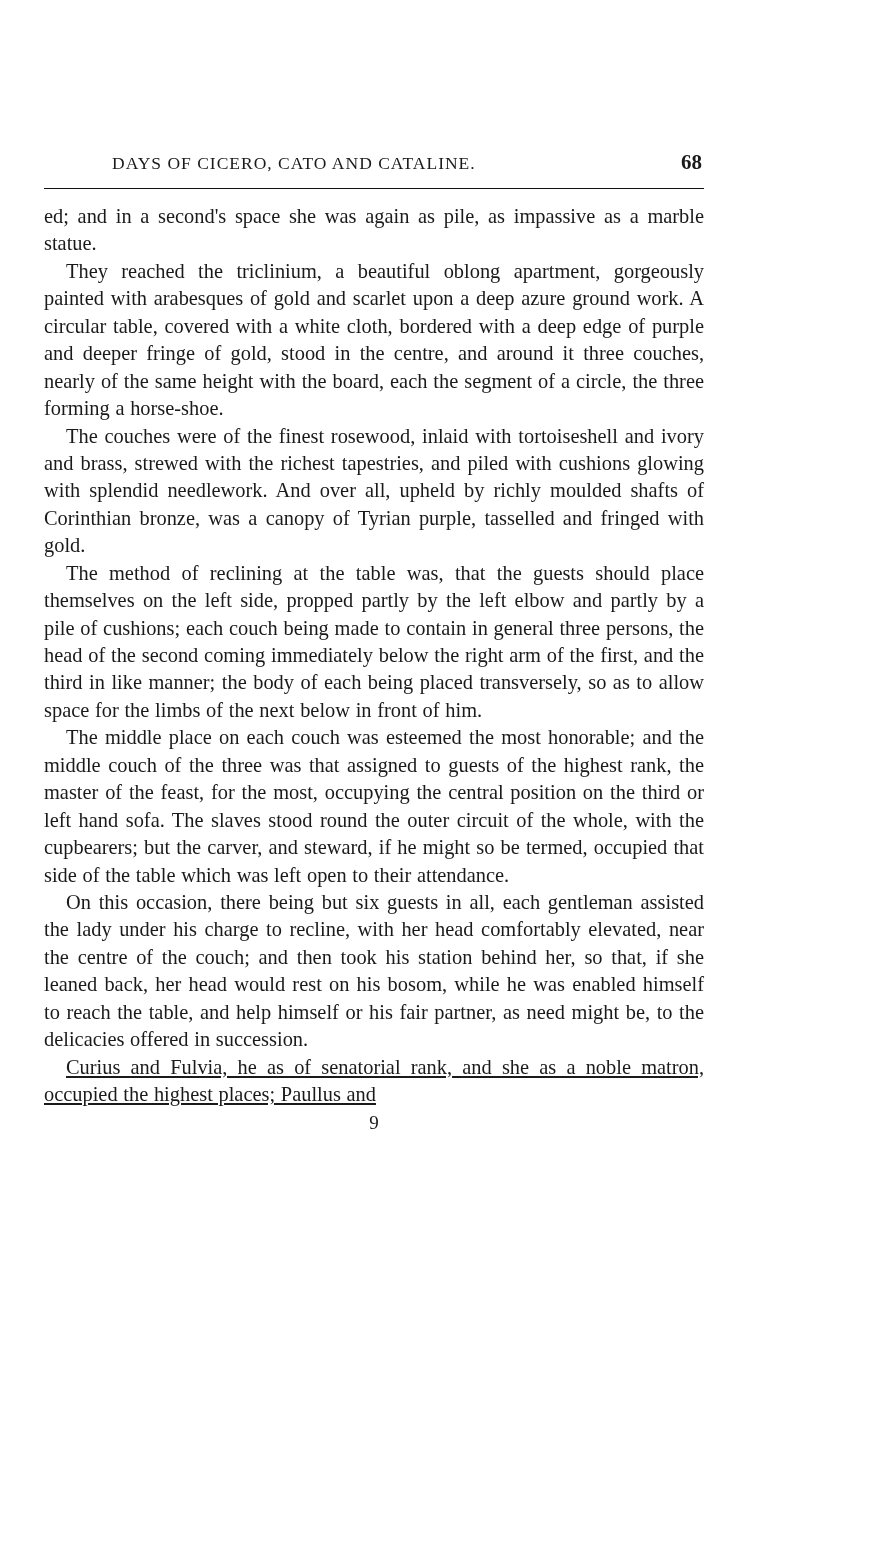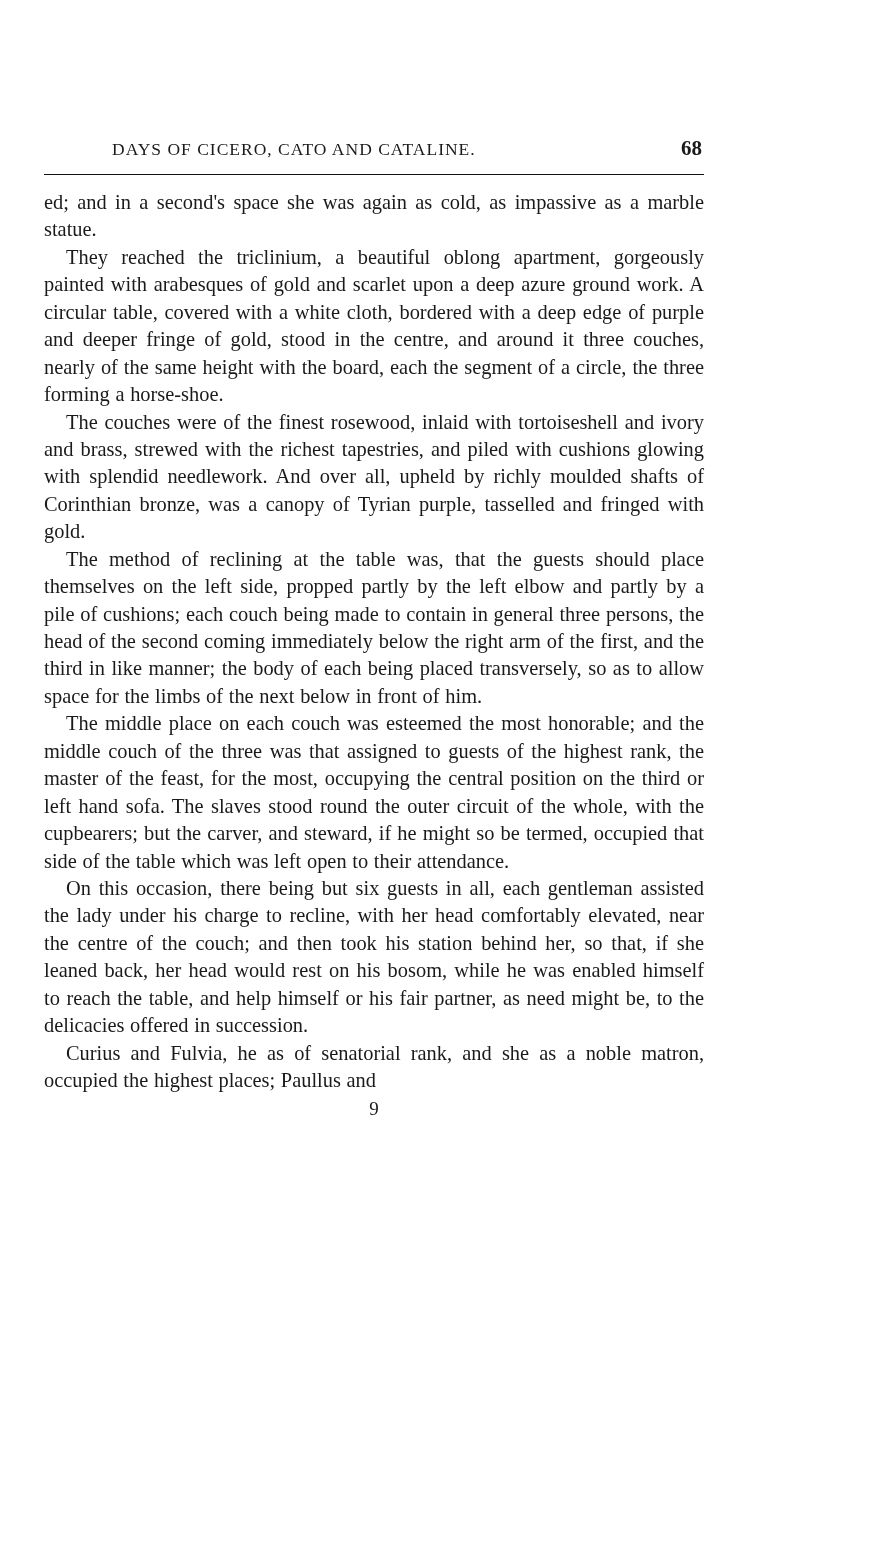--- a/index.html
+++ b/index.html
@@ -16,21 +16,21 @@
   .page {
     position: relative;
     width: 896px;
     height: 1550px;
     box-sizing: border-box;
     padding: 0;
   }
   .page-inner {
     position: absolute;
     left: 44px;
-    top: 136px;
+    top: 150px;
     width: 660px;
   }
   .running-head {
     display: flex;
     align-items: baseline;
     justify-content: space-between;
     width: 100%;
     padding: 0 2px 0 68px;
     box-sizing: border-box;
   }
@@ -68,37 +68,38 @@
     text-indent: 22px;
   }
   .sig-mark {
     margin-top: 4px;
     text-align: center;
     font-size: 19px;
   }
   
   .body-text p:last-of-type {
     margin-bottom: 0;
+    text-decoration: underline;
   }
 </style>
 </head>
 <body>
 
 <div class="page">
   <div class="page-inner">
 
     <div class="running-head">
       <div class="running-title">Days of Cicero, Cato and Cataline.</div>
       <div class="folio">68</div>
     </div>
 
     <div class="rule"></div>
 
     <div class="body-text">
-      <p>ed; and in a second's space she was again as cold, as impassive as a marble statue.</p>
+      <p>ed; and in a second's space she was again as pile, as impassive as a marble statue.</p>
       <p class="indent">They reached the triclinium, a beautiful oblong apartment, gorgeously painted with arabesques of gold and scarlet upon a deep azure ground work. A circular table, covered with a white cloth, bordered with a deep edge of purple and deeper fringe of gold, stood in the centre, and around it three couches, nearly of the same height with the board, each the segment of a circle, the three forming a horse-shoe.</p>
       <p class="indent">The couches were of the finest rosewood, inlaid with tortoiseshell and ivory and brass, strewed with the richest tapestries, and piled with cushions glowing with splendid needlework. And over all, upheld by richly moulded shafts of Corinthian bronze, was a canopy of Tyrian purple, tasselled and fringed with gold.</p>
       <p class="indent">The method of reclining at the table was, that the guests should place themselves on the left side, propped partly by the left elbow and partly by a pile of cushions; each couch being made to contain in general three persons, the head of the second coming immediately below the right arm of the first, and the third in like manner; the body of each being placed transversely, so as to allow space for the limbs of the next below in front of him.</p>
       <p class="indent">The middle place on each couch was esteemed the most honorable; and the middle couch of the three was that assigned to guests of the highest rank, the master of the feast, for the most, occupying the central position on the third or left hand sofa. The slaves stood round the outer circuit of the whole, with the cupbearers; but the carver, and steward, if he might so be termed, occupied that side of the table which was left open to their attendance.</p>
       <p class="indent">On this occasion, there being but six guests in all, each gentleman assisted the lady under his charge to recline, with her head comfortably elevated, near the centre of the couch; and then took his station behind her, so that, if she leaned back, her head would rest on his bosom, while he was enabled himself to reach the table, and help himself or his fair partner, as need might be, to the delicacies offered in succession.</p>
       <p class="indent">Curius and Fulvia, he as of senatorial rank, and she as a noble matron, occupied the highest places; Paullus and</p>
     </div>
 
     <div class="sig-mark">9</div>
 

